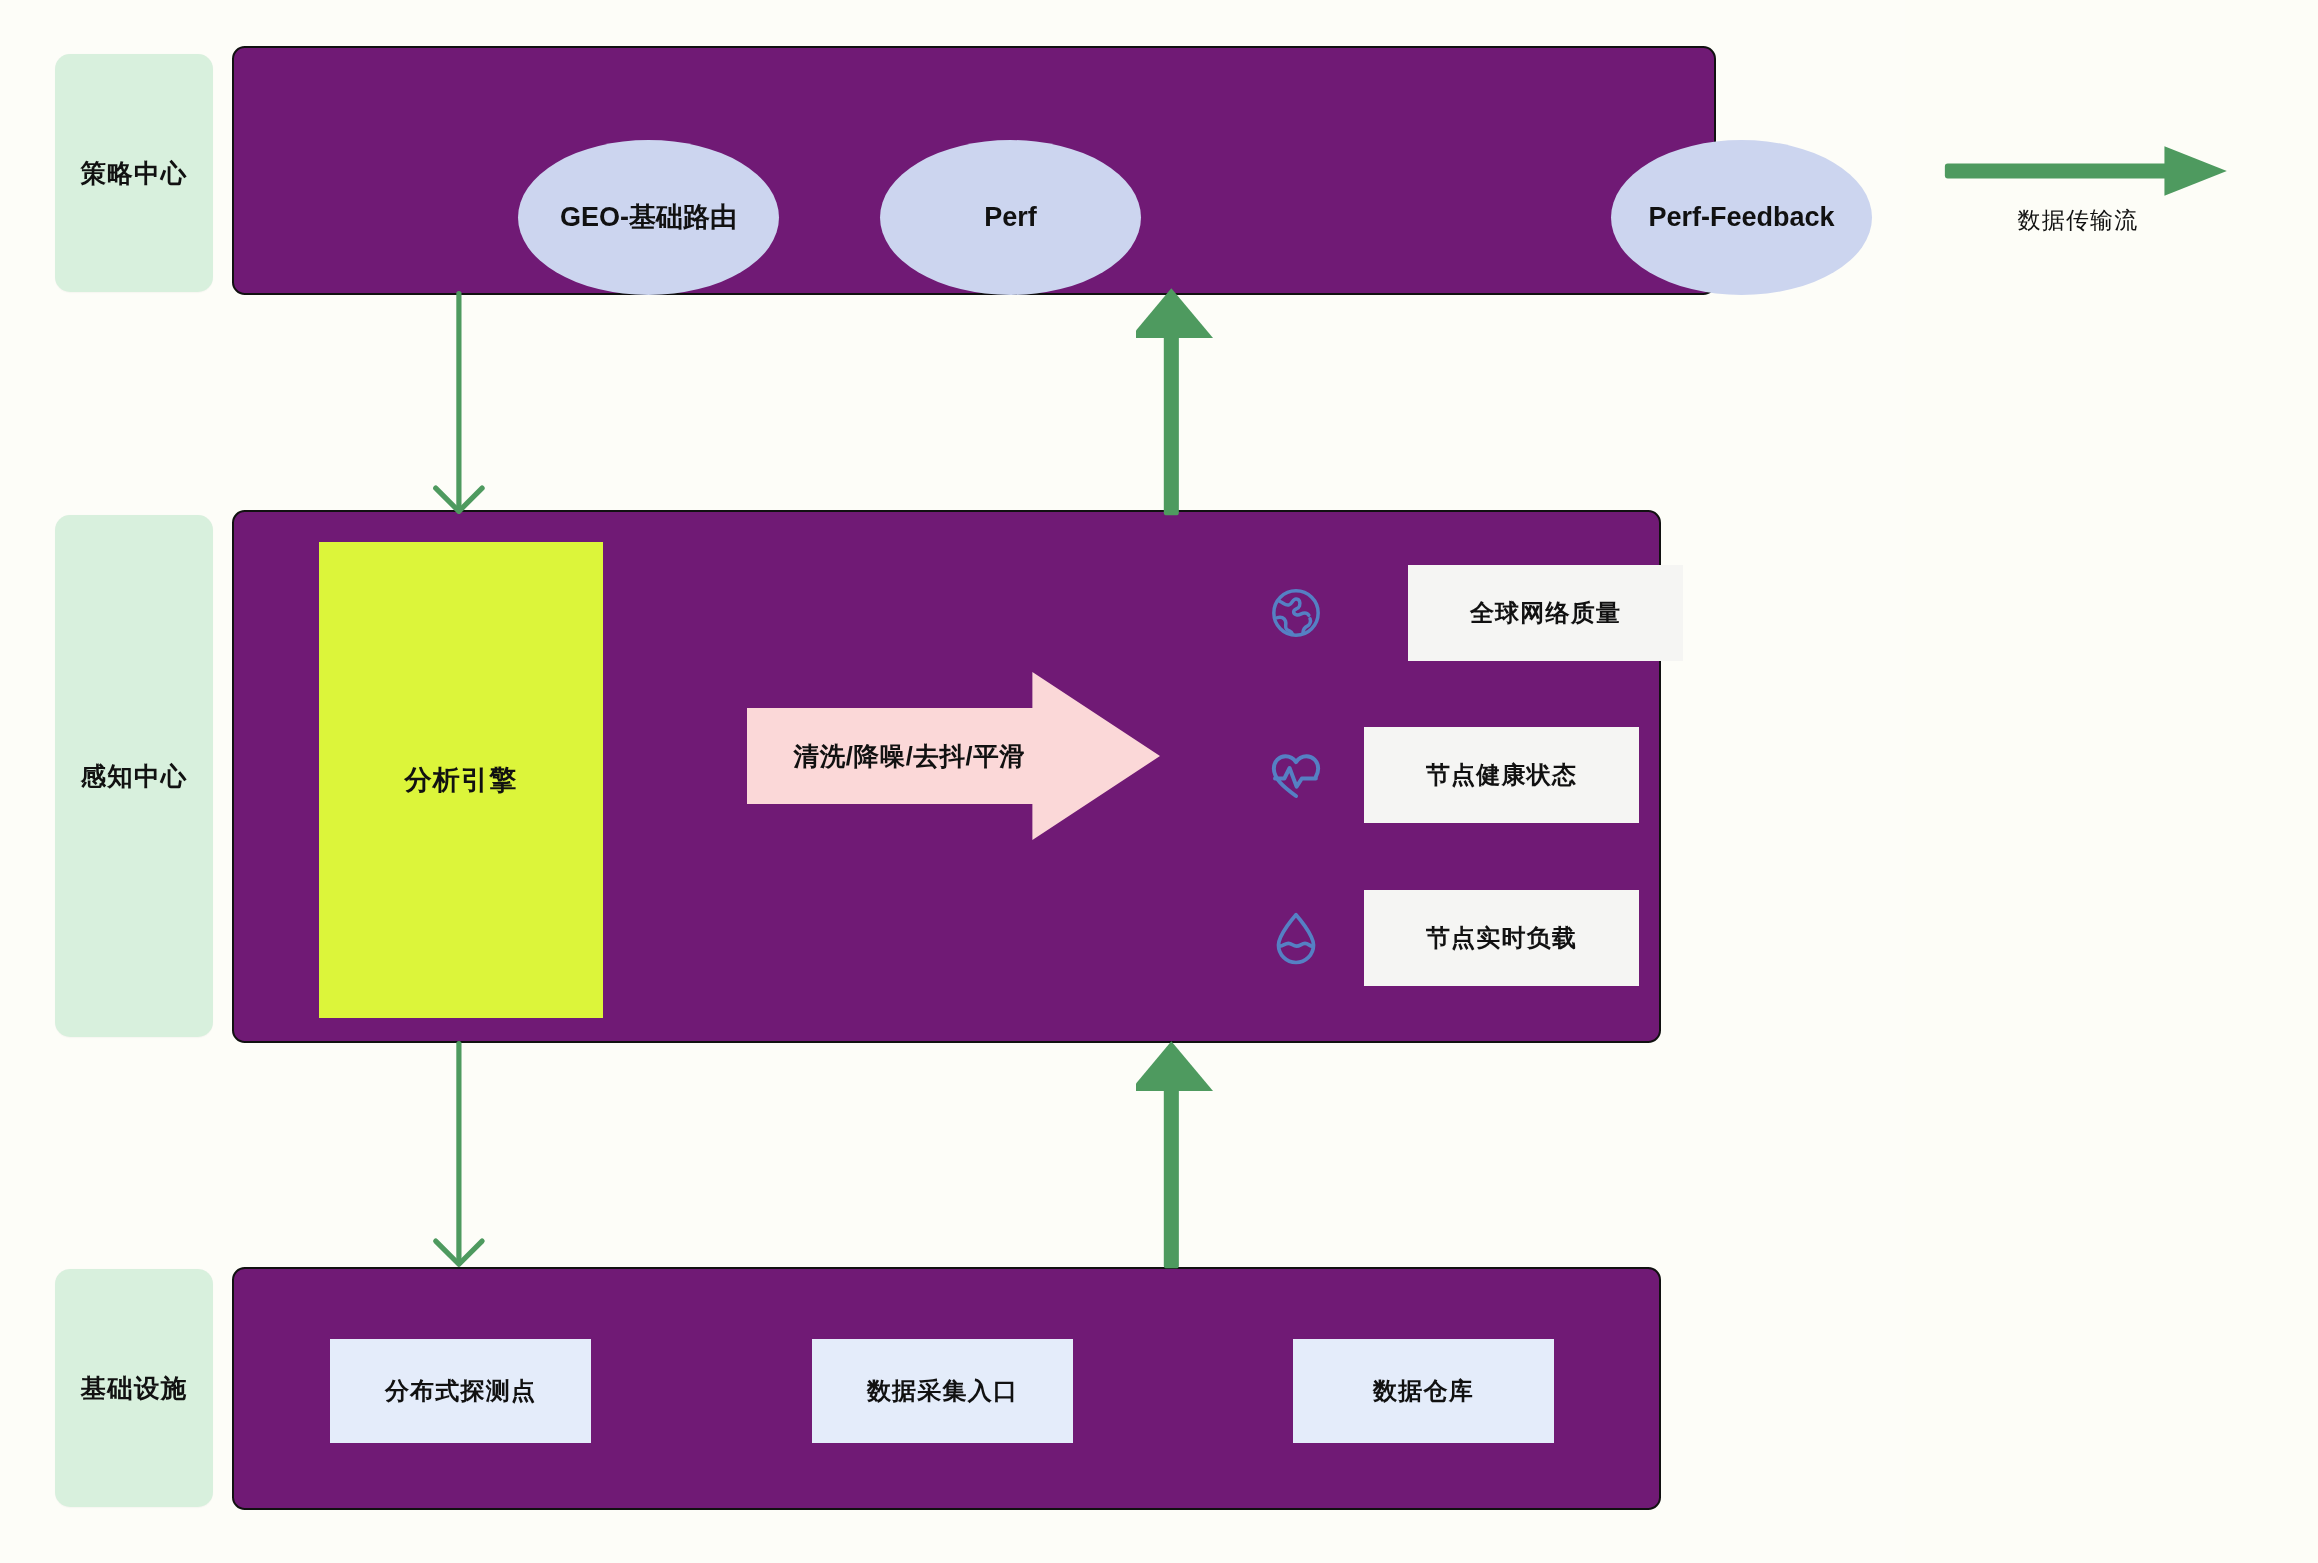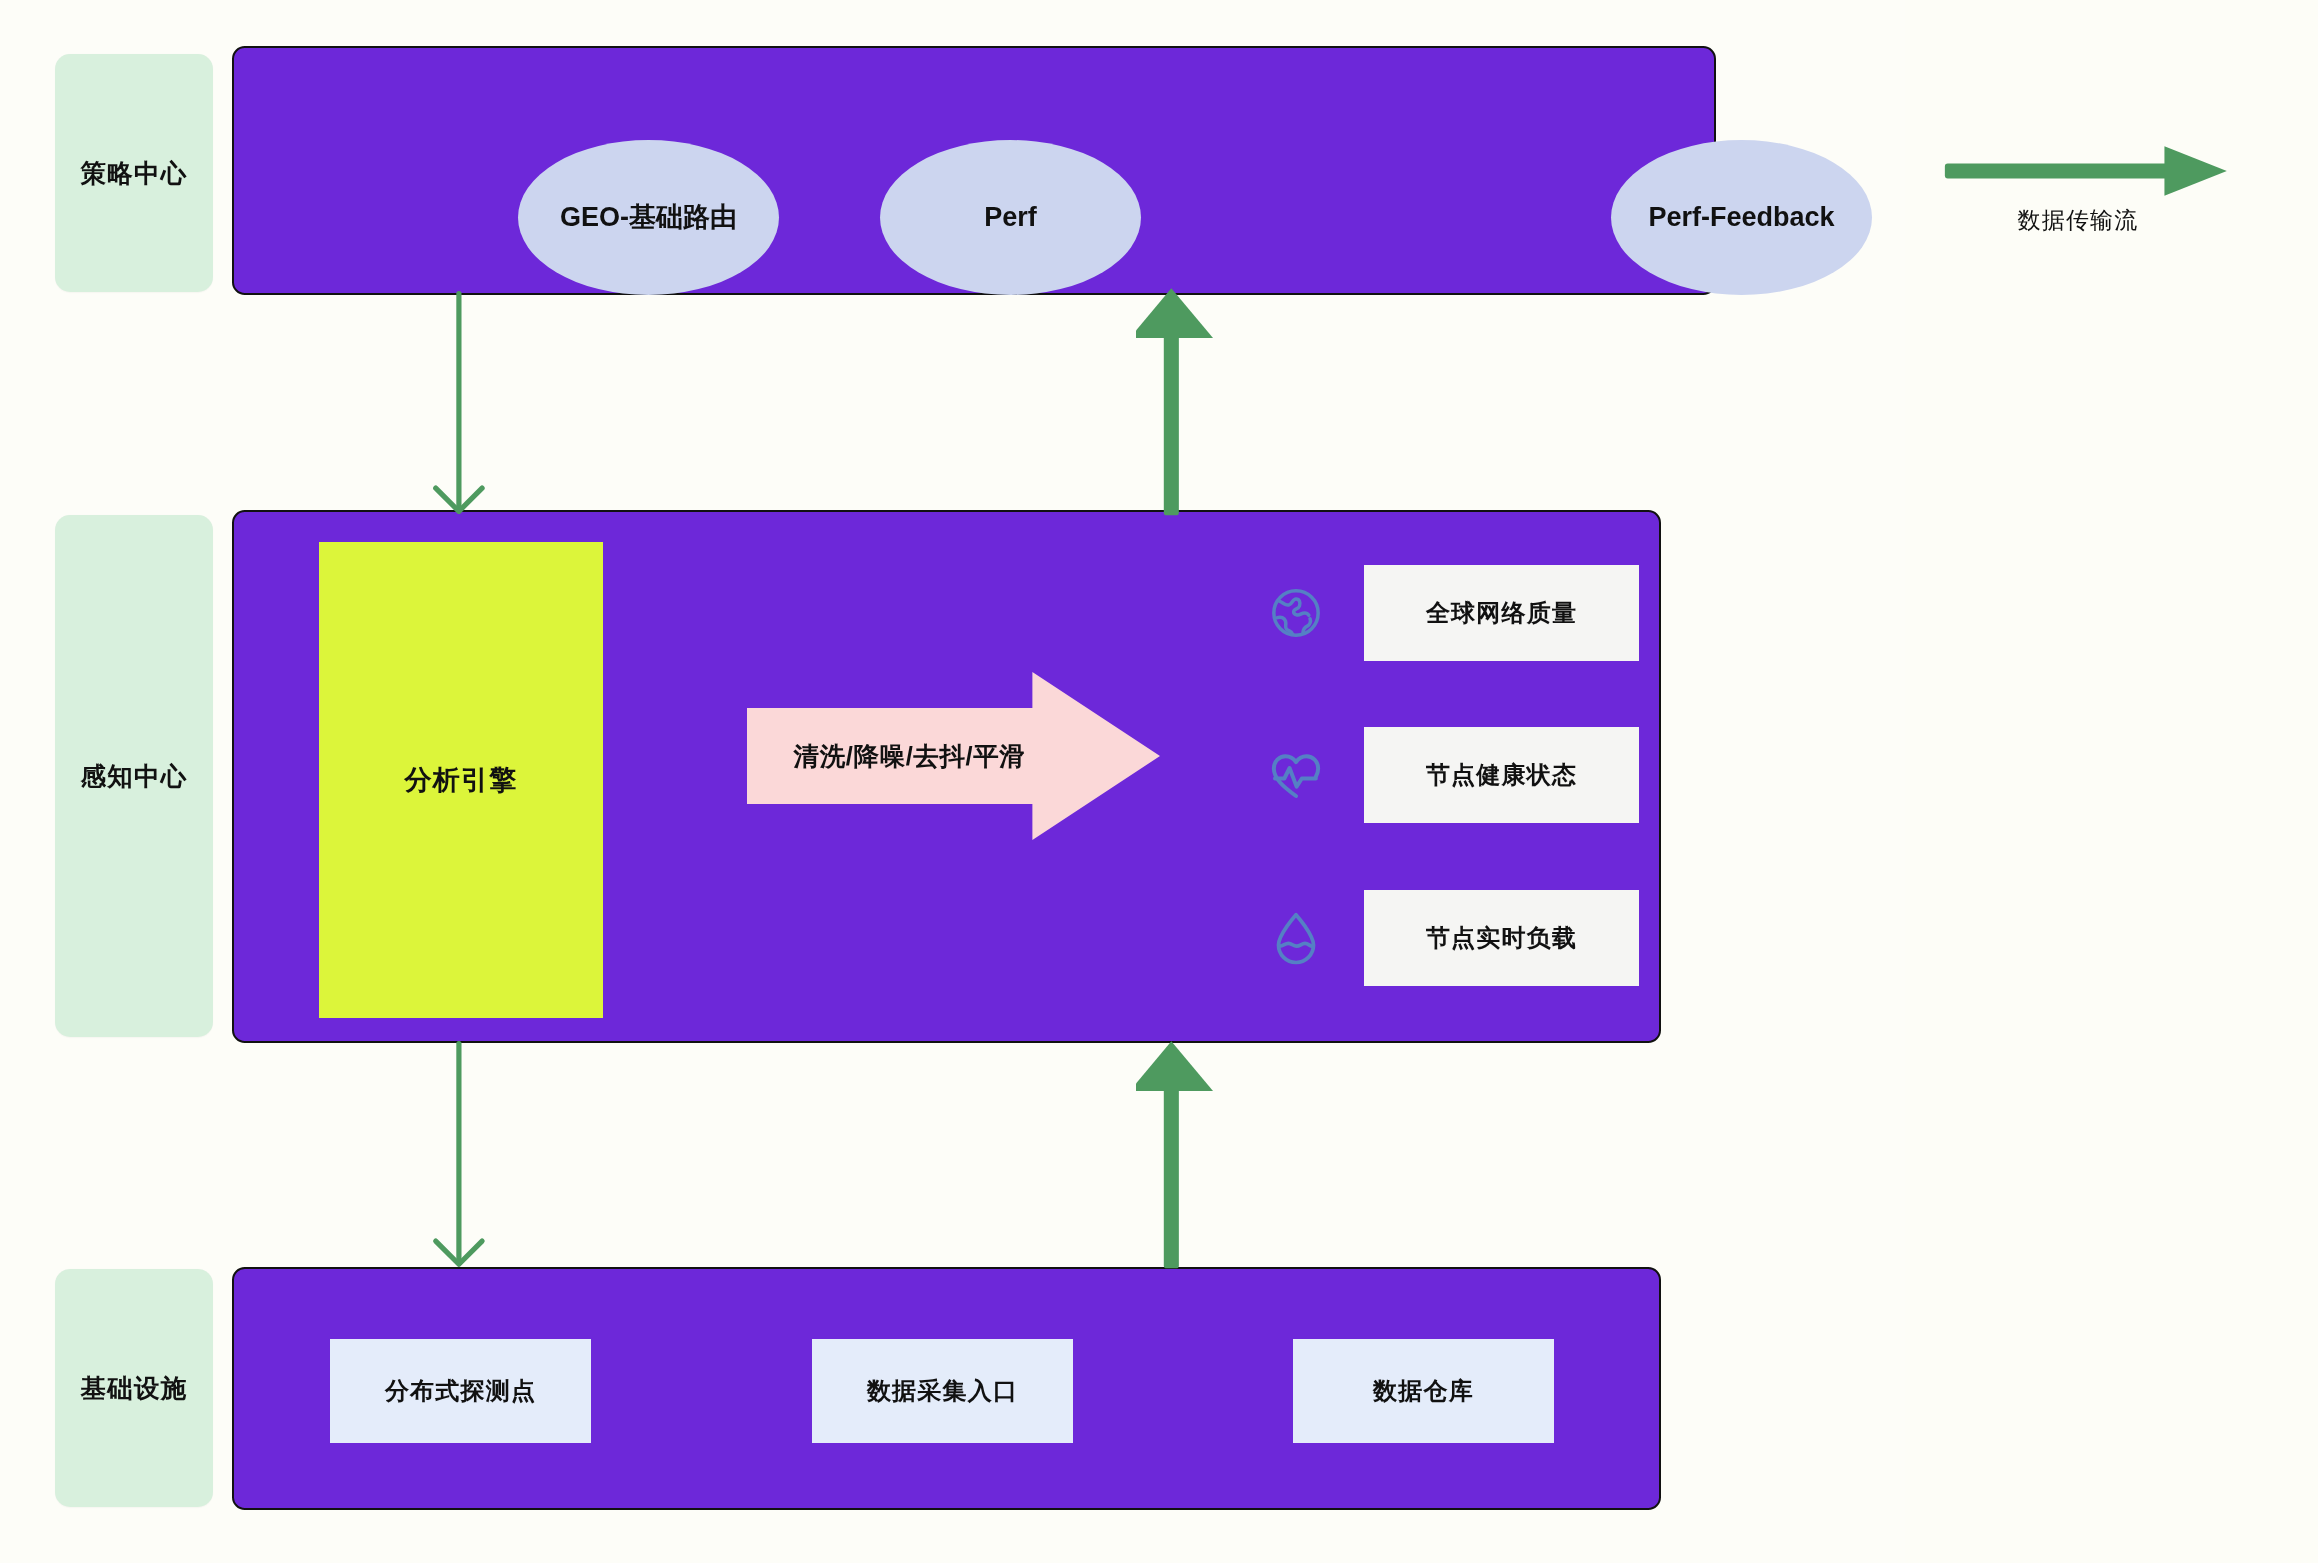--- a/index.html
+++ b/index.html
@@ -27,21 +27,21 @@
     letter-spacing:1.2px;
     box-shadow:0 0.6px 1.2px rgba(0,0,0,.03);
   }
   #lane-strategy{left:55px;top:54px;width:158px;height:238px;}
   #lane-sense   {left:55px;top:515px;width:158px;height:522px;}
   #lane-infra   {left:55px;top:1269px;width:158px;height:238px;}
 
   
   .panel{
     position:absolute;
-    background:#6d28d9;
+    background:#701a75;
     border:2.3px solid #111111;
     border-radius:12.8px;
     box-sizing:border-box;
   }
   #panel-strategy{left:232px;top:46px;width:1484px;height:249px;}
   #panel-sense   {left:232px;top:510px;width:1429px;height:533px;}
   #panel-infra   {left:232px;top:1267px;width:1429px;height:243px;}
 
   
   .ellipse{
@@ -78,21 +78,21 @@
     position:absolute;left:0;top:0;width:325px;height:168px;
     display:flex;align-items:center;justify-content:center;
     color:#111;font-weight:700;font-size:25.5px;letter-spacing:0.6px;
     pointer-events:none;
   }
 
   .metric-row{
     position:absolute;
     display:flex;align-items:center;
   }
-  #metric-0{left:1264px;top:565px;}
+  #metric-0{left:1264px;top:565px;gap:44px;}
   #metric-1{left:1264px;top:727px;}
   #metric-2{left:1264px;top:890px;}
   .metric-icon{width:64px;height:64px;flex:0 0 64px;
                display:flex;align-items:center;justify-content:center;}
   .metric-icon svg{width:56px;height:56px;display:block;}
   .metric-card{
     margin-left:36px;
     width:275px;height:96px;
     background:#f5f5f3;
     display:flex;align-items:center;justify-content:center;

